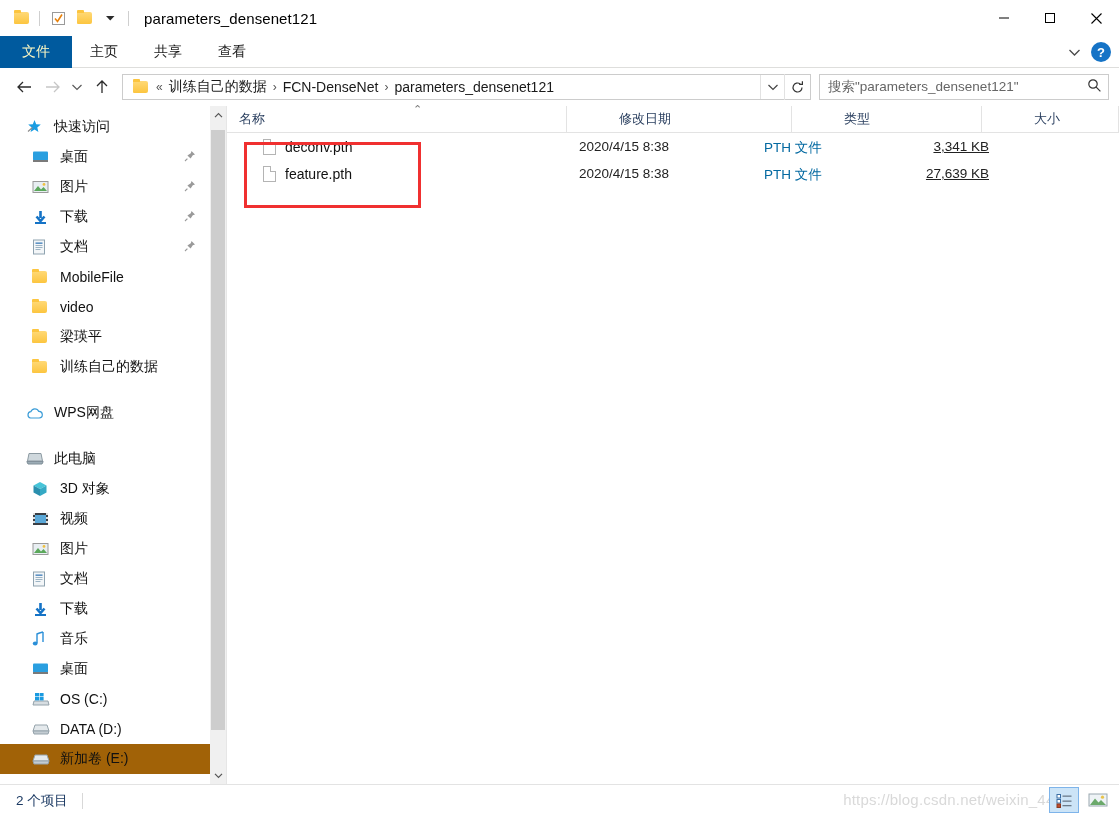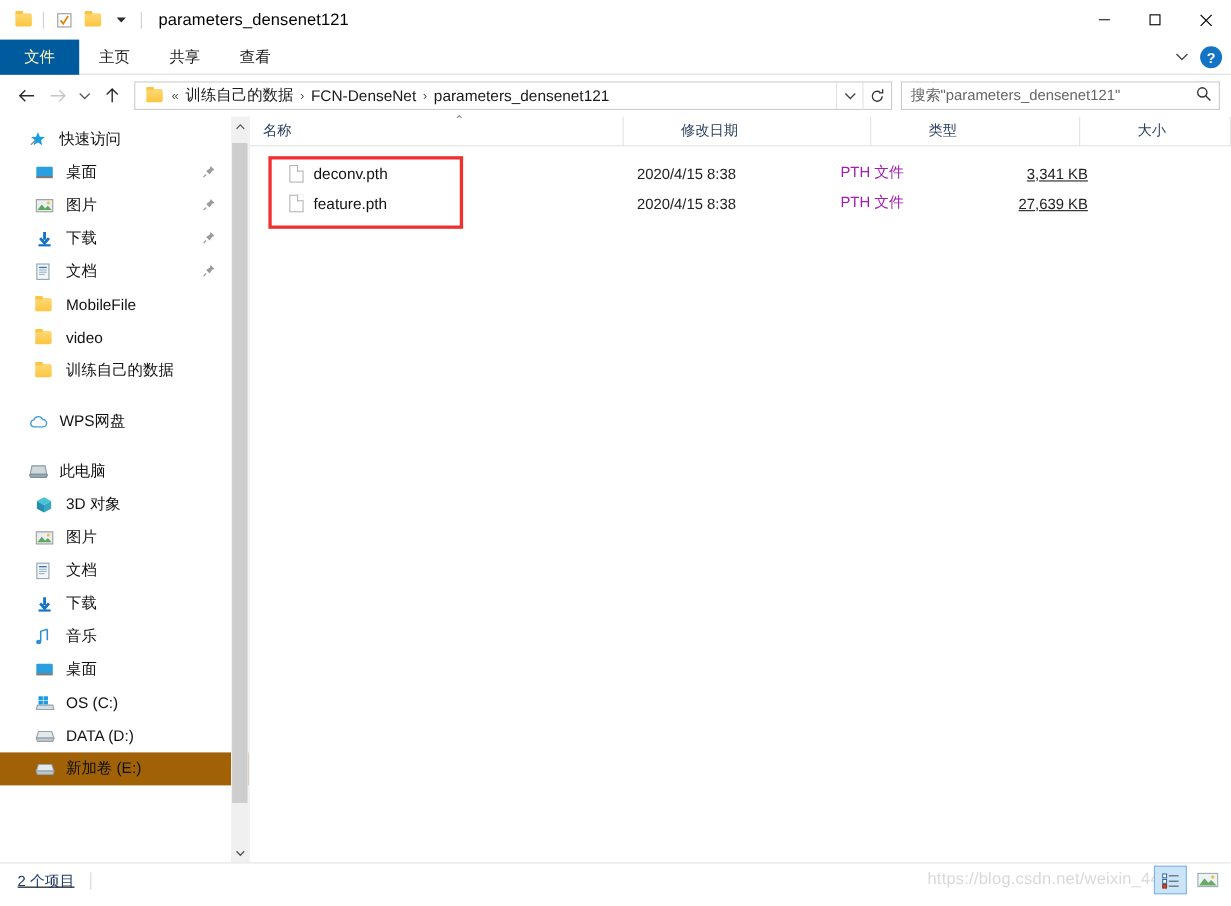--- a/index.html
+++ b/index.html
@@ -140,24 +140,24 @@
     white-space:nowrap;
   }
   .col-name { width: 340px; }
   .col-date { width: 185px; }
   .col-type { width: 150px; }
   .col-size { width: 97px; }
   .sort-caret {
     position:absolute; left: 186px; top: -3px; color:#7a7a7a; font-size:11px;
   }
   .rows { padding-top: 6px; }
-  .row { height: 27px; display:flex; align-items:flex-end; font-size:14px; color:#111; }
+  .row { height: 27px; display:flex; align-items:flex-start; font-size:14px; color:#111; }
   .cell-name { width: 340px; display:flex; align-items:center; padding-left: 36px; }
   .cell-date { width: 185px; padding-left: 12px; color:#222; font-size:13.5px;}
-  .cell-type { width: 150px; padding-left: 12px; color:#a21caf; font-size:13.5px;}
+  .cell-type { width: 150px; padding-left: 12px; color:#0369a1; font-size:13.5px;}
   .cell-size { width: 97px; text-align:right; padding-right: 10px; color:#222; font-size:13.5px;text-decoration:underline;}
   .fileicon {
     width: 13px; height: 16px; border:1px solid #b4b4b4; background:#fff;
     margin-right: 9px; position:relative; flex:0 0 auto;
   }
   .fileicon:after {
     content:""; position:absolute; right:-1px; top:-1px;
     border-left: 5px solid transparent; border-top: 5px solid #fff;
     border-right: 0; 
   }
@@ -169,21 +169,21 @@
 
   
   .annot {
     position:absolute; border: 3px solid #f03030; pointer-events:none;
     left: 17px; top: 36px; width: 177px; height: 66px;
   }
 
   
   .statusbar {
     height: 32px; border-top:1px solid #e3e3e3; display:flex; align-items:center;
-    padding-left: 16px; position:relative; background:#fff;text-decoration:underline;
+    padding-left: 16px; position:relative; background:#fff;
   }
   .status-text { font-size: 13.5px; color:#1c3a63; }
   .status-sep { width:1px; height:16px; background:#d8d8d8; margin-left:14px; }
   .viewbtns { position:absolute; right: 6px; top: 2px; display:flex; gap:4px; align-items:center; }
   .viewbtn {
     width: 30px; height: 26px; display:flex; align-items:center; justify-content:center;
   }
   .viewbtn.active { background:#cce4f7; border:1px solid #7eb4ea; }
   .watermark {
     position:absolute; right: 56px; bottom: 8px; font-size: 15px;
@@ -402,20 +402,26 @@
         <div class="nav-item indent1">
           <span class="nav-ico">
               <span class="folder"></span>
             </span>
           <span class="nav-label">video</span>
         </div>
         <div class="nav-item indent1">
           <span class="nav-ico">
               <span class="folder"></span>
             </span>
+          <span class="nav-label">梁瑛平</span>
+        </div>
+        <div class="nav-item indent1">
+          <span class="nav-ico">
+              <span class="folder"></span>
+            </span>
           <span class="nav-label">训练自己的数据</span>
         </div>
 
         <div class="group-gap"></div>
 
         <div class="nav-item">
           <span class="nav-ico">
             <svg width="18" height="13" viewBox="0 0 18 13">
                 <path d="M4.5 11 A3.2 3.2 0 0 1 4.8 4.7 A4.3 4.3 0 0 1 12.8 4.4 A3.2 3.2 0 0 1 13.2 11 Z" fill="none" stroke="#3c9dd8" stroke-width="1.2"></path>
               </svg>
@@ -437,20 +443,35 @@
 
         <div class="nav-item indent2">
           <span class="nav-ico">
             <svg width="16" height="16" viewBox="0 0 16 16">
                 <path d="M8 1 L14.5 4.5 L8 8 L1.5 4.5 Z" fill="#47c4d8"></path>
                 <path d="M1.5 4.5 L8 8 L8 15 L1.5 11.5 Z" fill="#2a8fae"></path>
                 <path d="M14.5 4.5 L8 8 L8 15 L14.5 11.5 Z" fill="#35a9c4"></path>
               </svg>
           </span>
           <span class="nav-label">3D 对象</span>
+        </div>
+        <div class="nav-item indent2">
+          <span class="nav-ico">
+            <svg width="17" height="14" viewBox="0 0 17 14">
+                <rect x="1" y="1" width="15" height="12" fill="#3a3f45"></rect>
+                <rect x="3" y="3" width="11" height="8" fill="#5aa8d8"></rect>
+                <rect x="1" y="1" width="2" height="2" fill="#ddd"></rect>
+                <rect x="1" y="5" width="2" height="2" fill="#ddd"></rect>
+                <rect x="1" y="9" width="2" height="2" fill="#ddd"></rect>
+                <rect x="14" y="1" width="2" height="2" fill="#ddd"></rect>
+                <rect x="14" y="5" width="2" height="2" fill="#ddd"></rect>
+                <rect x="14" y="9" width="2" height="2" fill="#ddd"></rect>
+              </svg>
+          </span>
+          <span class="nav-label">视频</span>
         </div>
         <div class="nav-item indent2">
           <span class="nav-ico">
             <svg width="17" height="14" viewBox="0 0 17 14">
                 <rect x="1" y="1.5" width="15" height="11" fill="#e8eef2" stroke="#9a9a9a"></rect>
                 <path d="M2 11 L6 6 L9 9.5 L11.5 7 L15 11 Z" fill="#5ba85b"></path>
                 <circle cx="12" cy="4.4" r="1.4" fill="#f0c040"></circle>
               </svg>
           </span>
           <span class="nav-label">图片</span>

